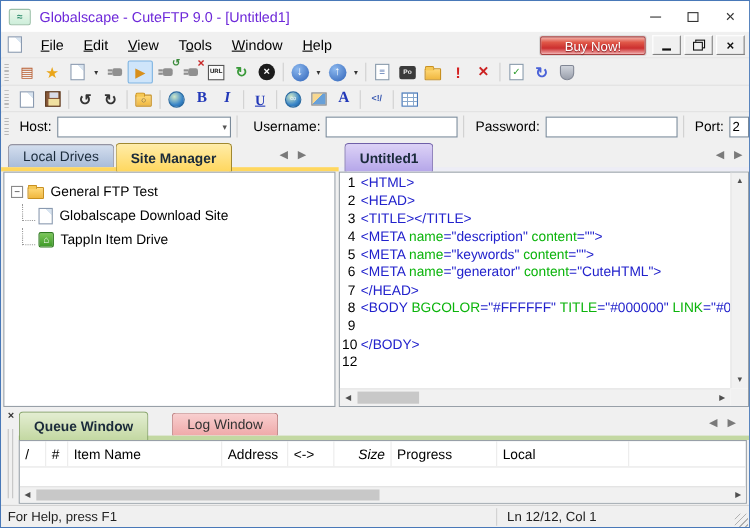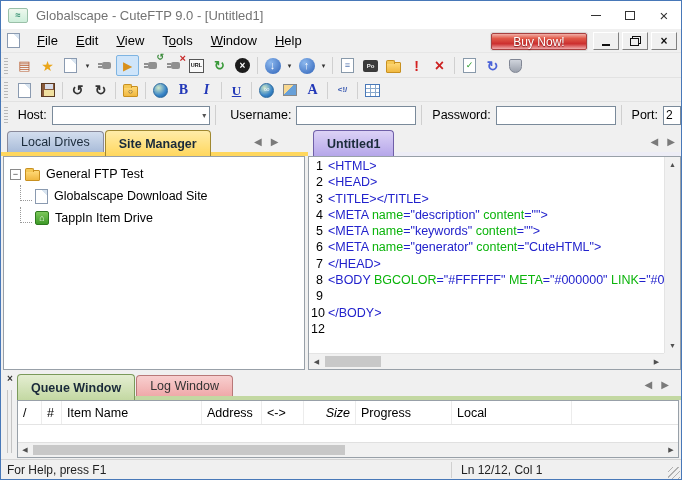--- a/index.html
+++ b/index.html
@@ -4,21 +4,21 @@
 <style>
   html,body{margin:0;padding:0;background:#d8d8d8;}
   *{box-sizing:border-box;font-family:"Liberation Sans",sans-serif;}
   .win{position:relative;width:682px;height:480px;background:#f0f0f0;border:1px solid #4878b8;overflow:hidden;}
 
   
   .titlebar{position:absolute;top:0;left:0;right:0;height:28px;background:#ffffff;display:flex;align-items:center;}
   .logo{width:20px;height:15px;margin:0 8px 0 7px;border:1px solid #9ac0a8;border-radius:2px;
         background:linear-gradient(#eef8ee,#cdeeda);color:#2a8a6a;font-size:9px;font-weight:bold;
         display:flex;align-items:center;justify-content:center;}
-  .title{font-size:13px;color:#737373;}
+  .title{font-size:13px;color:#6d28d9;}
   .tctrls{margin-left:auto;display:flex;height:100%;}
   .tctrl{width:34px;height:100%;display:flex;align-items:center;justify-content:center;color:#333;}
   .glyph-min{width:10px;height:1px;background:#333;}
   .glyph-max{width:10px;height:9px;border:1px solid #333;}
   .glyph-close{font-size:15px;line-height:1;}
 
   
   .menubar{position:absolute;top:28px;left:0;right:0;height:24px;background:#f0f0f0;display:flex;align-items:center;border-bottom:1px solid #e6e6e6;}
   .mdi-doc{width:13px;height:15px;margin:0 8px 0 6px;background:#fff;border:1px solid #8a9ab0;
            background-image:linear-gradient(225deg,#d8e4f0 0 4px,transparent 4px);}
@@ -112,21 +112,21 @@
   .vscroll{position:absolute;right:0;top:0;bottom:16px;width:16px;background:#f1f1f1;border-left:1px solid #e4e4e4;}
   .hscroll{position:absolute;left:0;right:16px;bottom:0;height:16px;background:#f1f1f1;border-top:1px solid #e4e4e4;}
   .sb-arrow{position:absolute;font-size:7px;color:#505050;display:flex;align-items:center;justify-content:center;width:15px;height:15px;}
   .thumb{position:absolute;background:#c8c8c8;}
   .corner{position:absolute;right:0;bottom:0;width:16px;height:16px;background:#f1f1f1;}
 
   
   .dock{position:absolute;top:369px;left:0;right:0;height:89px;background:#f0f0f0;}
   .dock-close{position:absolute;left:3px;top:2px;width:12px;height:12px;font-size:10px;font-weight:bold;color:#333;display:flex;align-items:center;justify-content:center;}
   .dock-grip{position:absolute;left:6px;top:20px;bottom:6px;width:5px;border-left:1px solid #c4c4c4;border-right:1px solid #c4c4c4;}
-  .dock-tabrow{position:absolute;left:16px;right:0;top:0;height:30px;display:flex;align-items:flex-end;}
+  .dock-tabrow{position:absolute;left:16px;right:0;top:0;height:30px;display:flex;align-items:flex-end;gap:20px;}
   .strip-dock{position:absolute;left:16px;right:0;top:26px;height:4px;background:#c3d8a2;}
   .queuepanel{position:absolute;left:16px;right:2px;top:30px;bottom:1px;background:#fff;border:1px solid #98a0a8;overflow:hidden;}
   .qheader{display:flex;height:24px;border-bottom:1px solid #e4e4e4;align-items:center;font-size:12.5px;color:#000;}
   .qcol{height:100%;display:flex;align-items:center;padding:0 5px;border-right:1px solid #ececec;flex:none;}
   .qcol.right{justify-content:flex-end;font-style:italic;}
   .q-hscroll{position:absolute;left:0;right:0;bottom:0;height:15px;background:#f1f1f1;border-top:1px solid #e0e0e0;}
 
   
   .statusbar{position:absolute;left:0;right:0;top:458px;height:21px;background:#f0f0f0;border-top:1px solid #d4d4d4;font-size:12px;color:#222;}
   .sb-help{position:absolute;left:6px;top:3px;}
@@ -361,21 +361,21 @@
 
     <div class="editorpanel">
       <div class="codewrap" id="codewrap">
           <div class="code-line"><span class="lnum">1</span><span class="seg-b">&lt;HTML&gt;</span></div>
           <div class="code-line"><span class="lnum">2</span><span class="seg-b">&lt;HEAD&gt;</span></div>
           <div class="code-line"><span class="lnum">3</span><span class="seg-b">&lt;TITLE&gt;&lt;/TITLE&gt;</span></div>
           <div class="code-line"><span class="lnum">4</span><span class="seg-b">&lt;META </span><span class="seg-g">name</span><span class="seg-b">="description" </span><span class="seg-g">content</span><span class="seg-b">=""&gt;</span></div>
           <div class="code-line"><span class="lnum">5</span><span class="seg-b">&lt;META </span><span class="seg-g">name</span><span class="seg-b">="keywords" </span><span class="seg-g">content</span><span class="seg-b">=""&gt;</span></div>
           <div class="code-line"><span class="lnum">6</span><span class="seg-b">&lt;META </span><span class="seg-g">name</span><span class="seg-b">="generator" </span><span class="seg-g">content</span><span class="seg-b">="CuteHTML"&gt;</span></div>
           <div class="code-line"><span class="lnum">7</span><span class="seg-b">&lt;/HEAD&gt;</span></div>
-          <div class="code-line"><span class="lnum">8</span><span class="seg-b">&lt;BODY </span><span class="seg-g">BGCOLOR</span><span class="seg-b">="#FFFFFF" </span><span class="seg-g">META</span><span class="seg-b">="#000000" </span><span class="seg-g">LINK</span><span class="seg-b">="#0</span></div>
+          <div class="code-line"><span class="lnum">8</span><span class="seg-b">&lt;BODY </span><span class="seg-g">BGCOLOR</span><span class="seg-b">="#FFFFFF" </span><span class="seg-g">TITLE</span><span class="seg-b">="#000000" </span><span class="seg-g">LINK</span><span class="seg-b">="#0</span></div>
           <div class="code-line"><span class="lnum">9</span></div>
           <div class="code-line"><span class="lnum">10</span><span class="seg-b">&lt;/BODY&gt;</span></div>
           <div class="code-line"><span class="lnum">12</span></div>
         </div>
       <div class="vscroll">
         <span class="sb-arrow" style="top:0;left:0;">▲</span>
         <span class="sb-arrow" style="bottom:0;left:0;">▼</span>
       </div>
       <div class="hscroll">
         <span class="sb-arrow" style="left:0;top:0;">◀</span>

